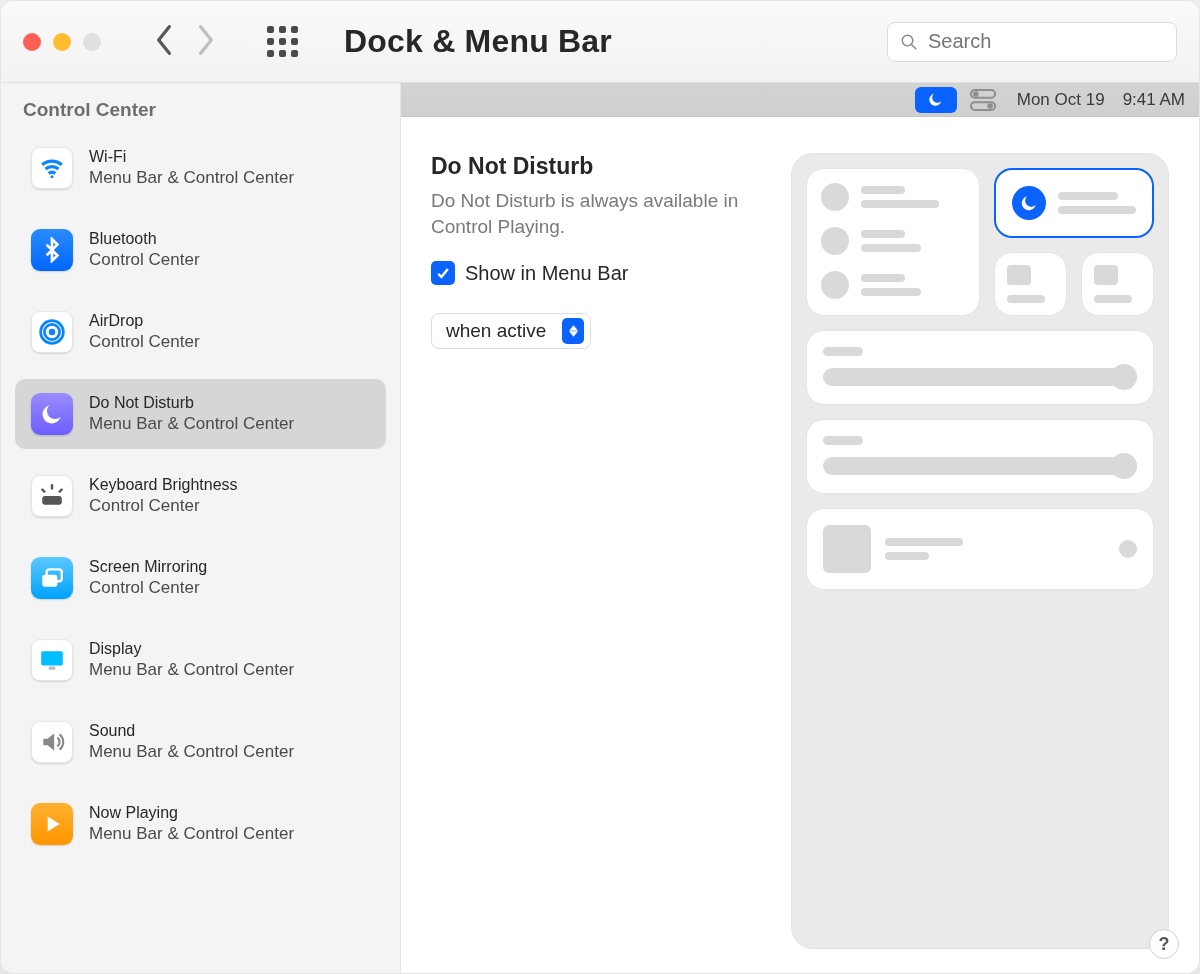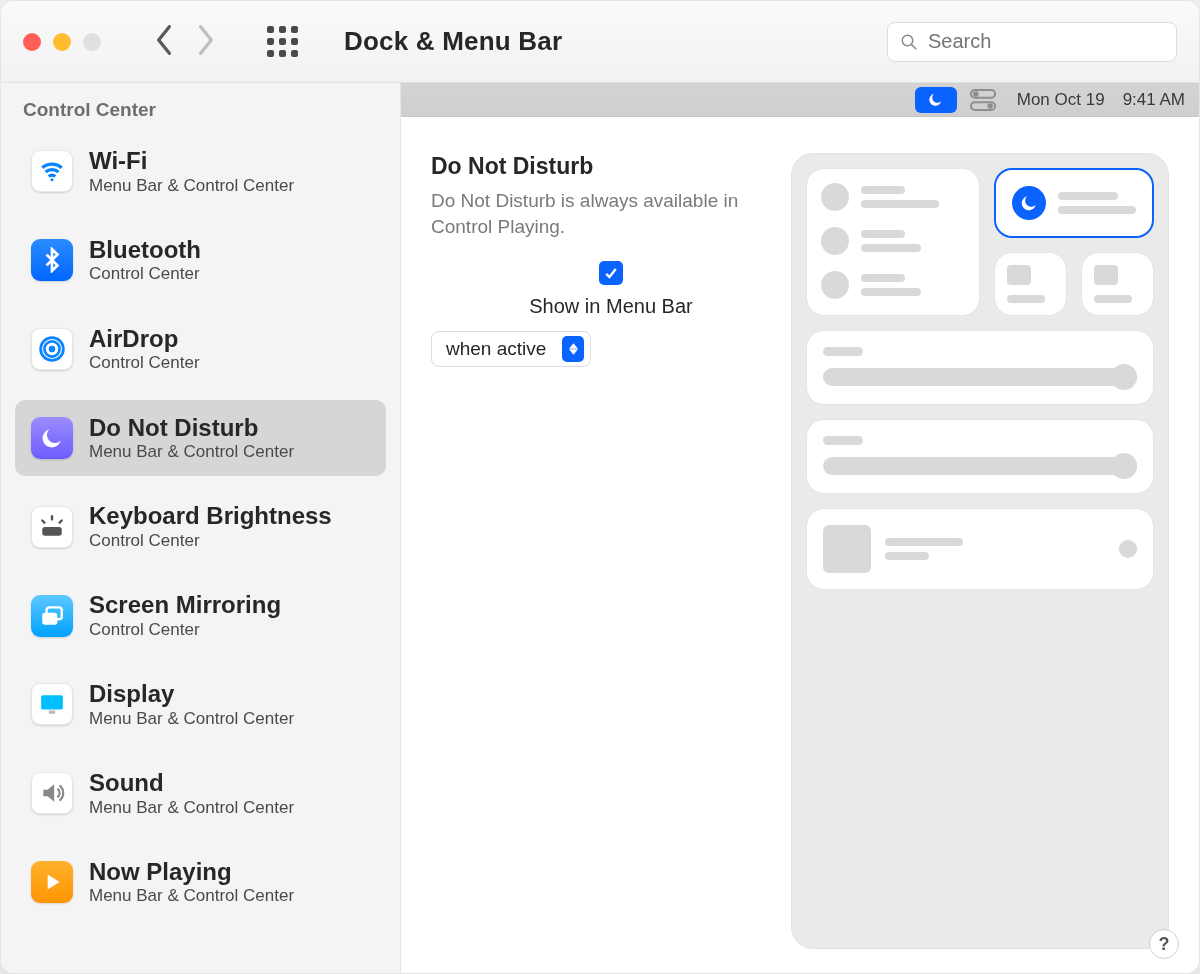--- a/index.html
+++ b/index.html
@@ -26,21 +26,21 @@
   .traffic{display:flex;gap:12px;}
   .dot{width:18px;height:18px;border-radius:50%;}
   .dot.red{background:#ff5f57;}
   .dot.yellow{background:#febc2e;}
   .dot.grey{background:#dfdfdf;}
   .nav-arrows{display:flex;gap:20px;margin-left:30px;color:#5a5a5a;}
   .nav-arrows svg{width:22px;height:32px;}
   .nav-arrows .fwd{opacity:.35;}
   .apps-grid{display:grid;grid-template-columns:repeat(3,7px);grid-template-rows:repeat(3,7px);gap:5px;margin-left:28px;}
   .apps-grid span{background:#4a4a4a;border-radius:2px;}
-  .title{font-size:26px;font-weight:700;margin-left:24px;letter-spacing:.2px;}
+  .title{font-size:32px;font-weight:700;margin-left:24px;letter-spacing:.2px;}
   .search-wrap{margin-left:auto;}
   .search{
     width:290px;height:40px;border:1px solid #dcdcdc;border-radius:8px;background:#fff;
     display:flex;align-items:center;padding:0 12px;color:#8a8a8a;font-size:20px;gap:8px;
   }
   .search svg{width:20px;height:20px;fill:#8a8a8a;}
   .search input{border:none;outline:none;font-size:20px;width:100%;color:#333;background:transparent;}
   
   .body{flex:1;display:flex;min-height:0;}
   
@@ -51,21 +51,21 @@
   .section-head{font-size:19px;font-weight:600;color:#6e6e6e;padding:16px 22px 6px;}
   .item{
     display:flex;align-items:center;gap:16px;padding:14px 16px;margin:6px 14px;border-radius:10px;
   }
   .item.selected{background:var(--sel);}
   .item-icon{
     width:42px;height:42px;border-radius:9px;display:flex;align-items:center;justify-content:center;
     box-shadow:0 1px 2px rgba(0,0,0,.15);flex:0 0 42px;background:#fff;border:1px solid #e8e8e8;
   }
   .item-icon svg{width:26px;height:26px;}
-  .item-text .label{font-size:24px;font-weight:700;line-height:1.15;}
+  .item-text .label{font-size:16px;font-weight:400;line-height:1.15;}
   .item-text .sub{font-size:17px;color:#4a4a4a;line-height:1.25;}
   .wifi-i svg{fill:none;stroke:#0a84ff;stroke-width:3;}
   .bt-i{background:linear-gradient(#2a8cff,#0066ff);border:none;}
   .bt-i svg{stroke:#fff;stroke-width:2.5;fill:none;}
   .ad-i svg{stroke:#0a84ff;fill:none;stroke-width:2.5;}
   .dnd-i{background:linear-gradient(#9a8cff,#6d5dff);border:none;}
   .dnd-i svg{fill:#fff;}
   .kb-i{background:#fff;}
   .sm-i{background:linear-gradient(#5cc8ff,#00a2ff);border:none;}
   .dsp-i{background:#fff;}
@@ -80,21 +80,21 @@
   }
   .mb-pill{display:flex;align-items:center;justify-content:center;width:42px;height:26px;border-radius:6px;background:#0a62ff;}
   .mb-pill svg{fill:#fff;width:17px;height:17px;}
   .mb-cc{width:28px;height:22px;color:#8e8e8e;}
   .mb-date{margin-left:8px;}
   .mb-time{margin-left:6px;}
   .content-inner{flex:1;display:flex;padding:36px 30px 24px;position:relative;}
   .settings-col{flex:0 0 360px;}
   .h2{font-size:23px;font-weight:700;margin:0 0 8px;}
   .desc{font-size:19px;line-height:1.35;color:#7a7a7a;margin:0 0 22px;max-width:330px;}
-  .chk-row{display:flex;align-items:center;gap:10px;font-size:20px;margin-bottom:13px;flex-direction:column;}
+  .chk-row{display:flex;align-items:center;gap:10px;font-size:20px;margin-bottom:28px;}
   .chkbox{width:24px;height:24px;border-radius:5px;background:#0a62ff;display:flex;align-items:center;justify-content:center;}
   .chkbox svg{width:16px;height:16px;stroke:#fff;stroke-width:3;fill:none;}
   .select{
     display:inline-flex;align-items:center;height:36px;border:1px solid #dcdcdc;border-radius:8px;
     padding:0 6px 0 14px;font-size:19px;gap:16px;background:#fff;
   }
   .stepper{width:22px;height:26px;border-radius:5px;background:#0a62ff;display:flex;flex-direction:column;align-items:center;justify-content:center;}
   .stepper svg{width:9px;height:6px;fill:#fff;}
   
   .preview{

